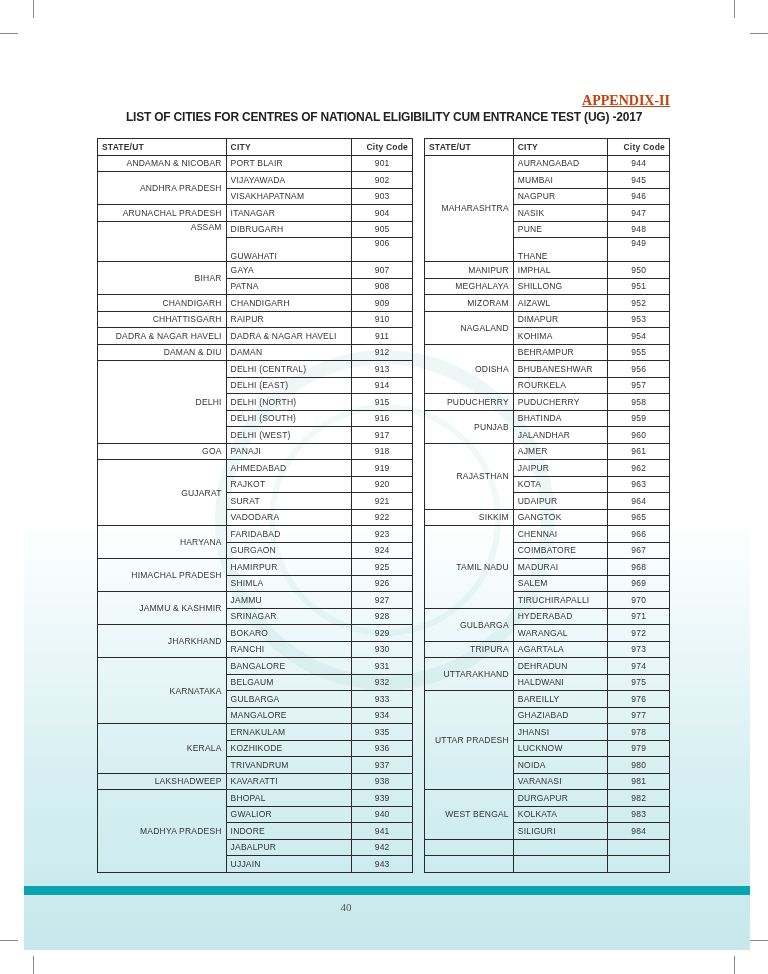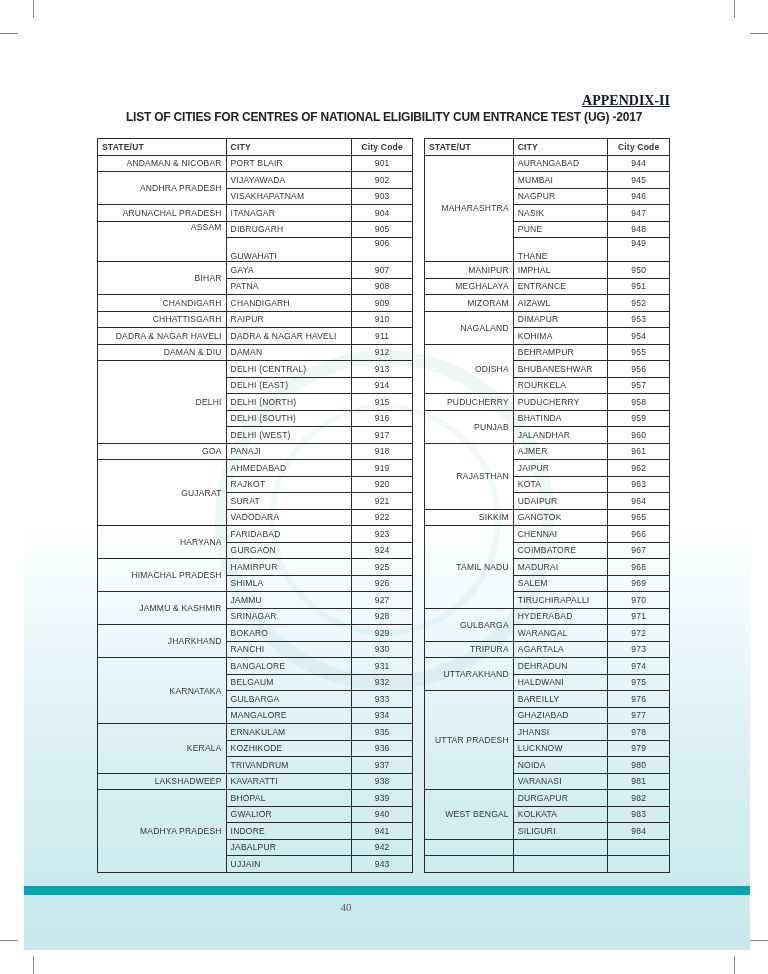--- a/index.html
+++ b/index.html
@@ -20,42 +20,42 @@
     box-sizing: border-box;
   }
   .watermark::after {
     content: ""; position: absolute; left: 40px; top: 40px; right: 40px; bottom: 40px;
     border-radius: 50%; border: 6px solid rgba(160, 210, 205, 0.15);
   }
   .crop { position: absolute; background: #888; }
   .appendix {
     position: absolute; left: 560px; top: 93px; width: 110px; text-align: right;
     font-family: "Liberation Serif", serif; font-weight: bold; font-size: 14px;
-    text-decoration: underline; color: #0f172a;
+    text-decoration: underline; color: #c2410c;
   }
   .title {
     position: absolute; left: 0; top: 110px; width: 768px; text-align: center;
     font-weight: bold; font-size: 12px; color: #222; letter-spacing: -0.2px;
   }
   table.citytable {
     position: absolute; top: 138px;
     border-collapse: collapse;
     font-size: 8.5px; color: #333;
     background: transparent;
   }
   table.citytable td, table.citytable th {
     border: 1.2px solid #2a2a2a;
     padding: 0 4px;
     height: 15.5px;
     white-space: nowrap;
     letter-spacing: 0.2px;
   }
   table.citytable th { text-align: left; font-weight: bold; height: 15.5px; }
   table.citytable td.code, table.citytable th.code { text-align: center; }
-  table.citytable th.code { text-align: center; }
+  table.citytable th.code { text-align: right; }
   table.citytable td.state { vertical-align: middle; text-align: right; }
   table.citytable tr.tall td { height: 23px; }
   table.citytable tr.tall td.city { vertical-align: bottom; }
   table.citytable tr.tall td.code { vertical-align: top; }
   #left-table { left: 97px; width: 316px; }
   #right-table { left: 424px; width: 246px; }
   .col-state-l { width: 129px; } .col-city-l { width: 126px; } .col-code-l { width: 61px; }
   .col-state-r { width: 89px; } .col-city-r { width: 95px; } .col-code-r { width: 62px; }
   .tealbar {
     position: absolute; left: 24px; top: 886px; width: 726px; height: 9px;
@@ -332,21 +332,21 @@
         <td class="city">THANE</td>
         <td class="code">949</td>
       </tr>
       <tr>
         <td class="state" rowspan="1">MANIPUR</td>
         <td class="city">IMPHAL</td>
         <td class="code">950</td>
       </tr>
       <tr>
         <td class="state" rowspan="1">MEGHALAYA</td>
-        <td class="city">ENTRANCE</td>
+        <td class="city">SHILLONG</td>
         <td class="code">951</td>
       </tr>
       <tr>
         <td class="state" rowspan="1">MIZORAM</td>
         <td class="city">AIZAWL</td>
         <td class="code">952</td>
       </tr>
       <tr>
         <td class="state" rowspan="2">NAGALAND</td>
         <td class="city">DIMAPUR</td>

